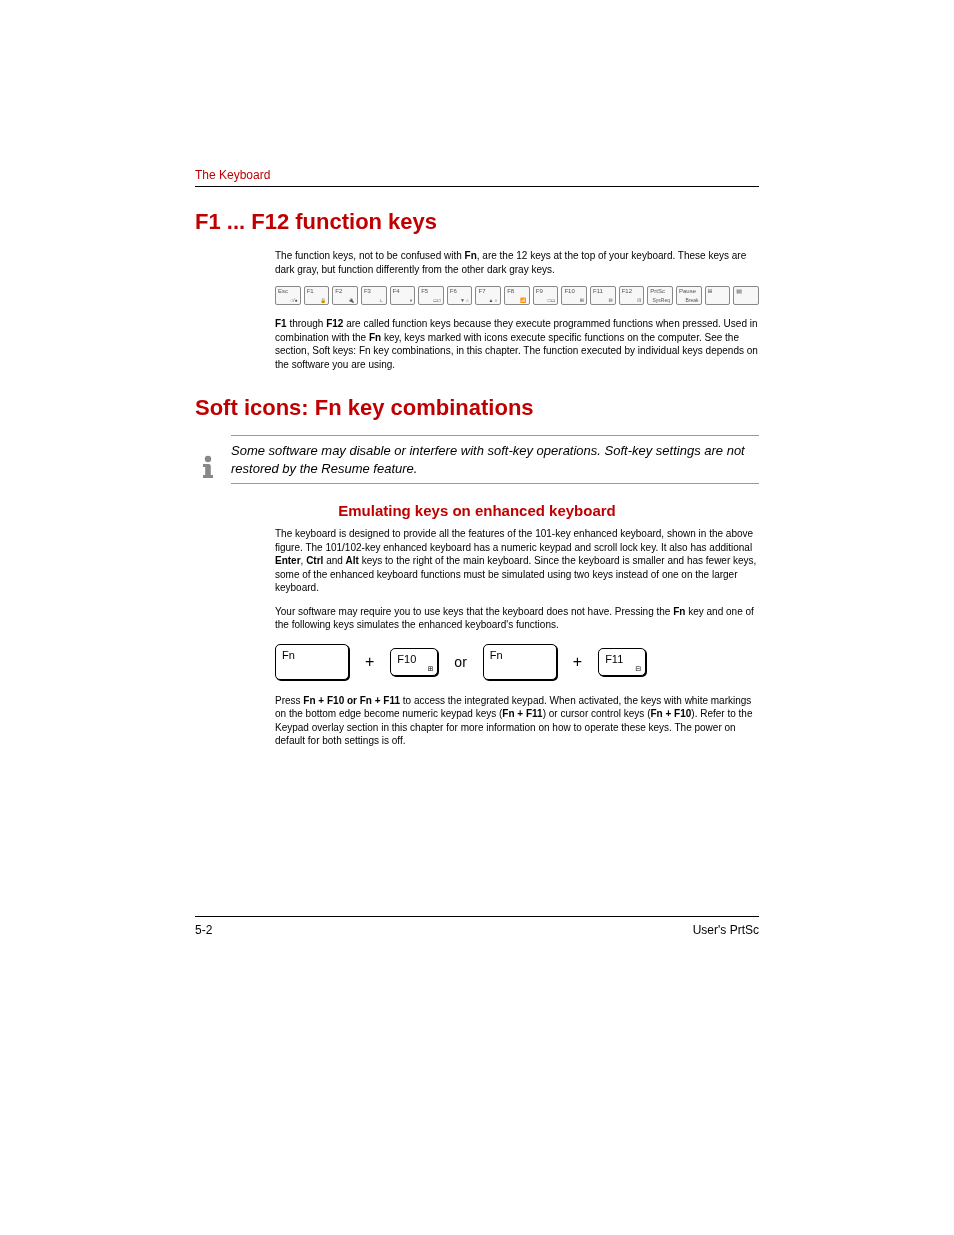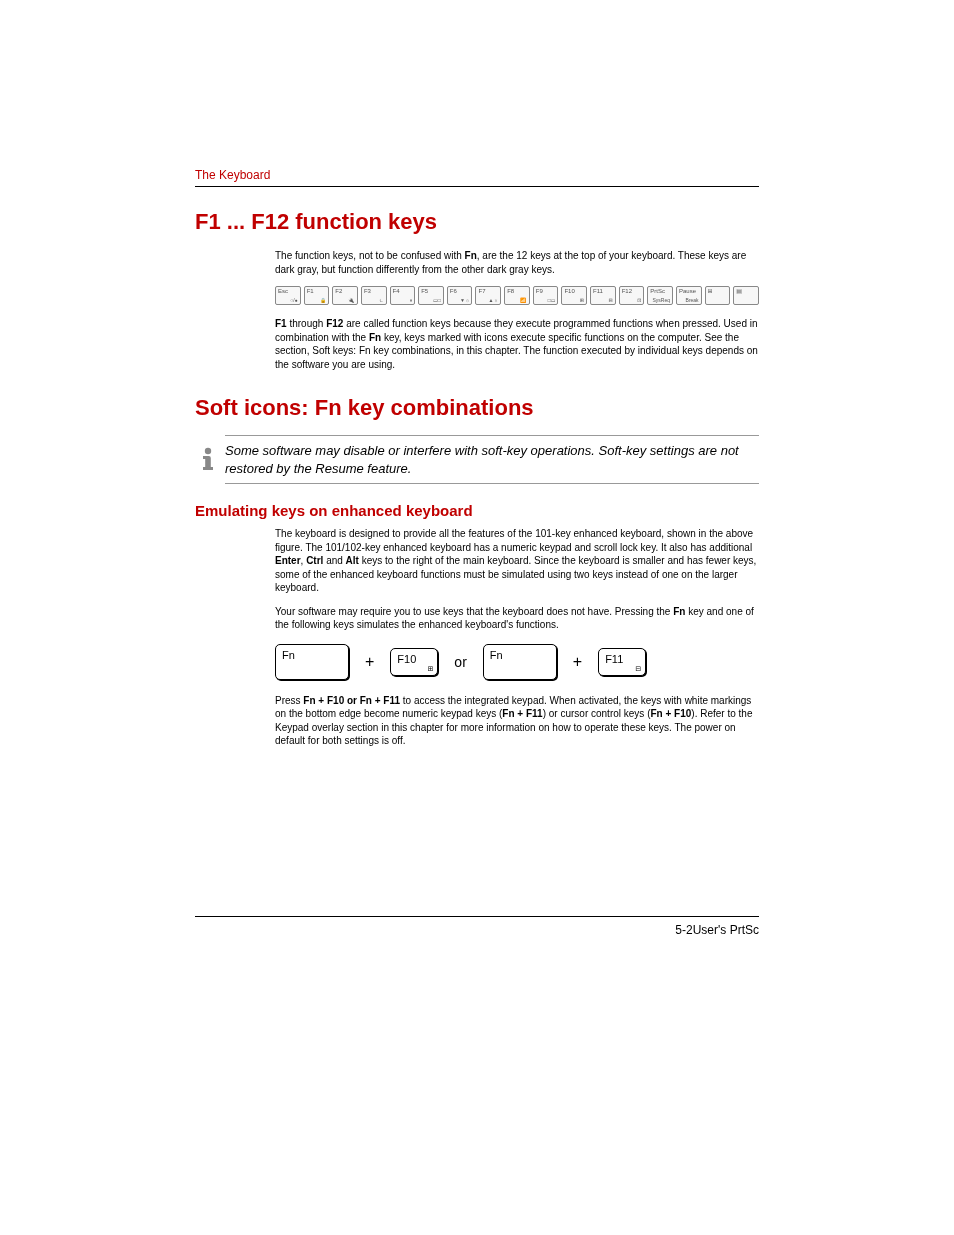--- a/index.html
+++ b/index.html
@@ -30,20 +30,21 @@
     font-weight: bold;
     color: #c00000;
     margin: 16px 0 14px 0;
     font-family: Arial, Helvetica, sans-serif;
   }
   h2.subsection {
     font-size: 15px;
     font-weight: bold;
     color: #c00000;
     margin: 18px 0 8px 0;
+    text-align: center;
   }
   .body-indent {
     margin-left: 80px;
   }
   p.body {
     font-size: 10px;
     line-height: 1.35;
     margin: 0 0 10px 0;
   }
   b { font-weight: bold; }
@@ -69,22 +70,22 @@
     box-sizing: border-box;
     background: #f7f7f7;
     line-height: 1;
   }
   .fkey .top { align-self: flex-start; }
   .fkey .bot { align-self: flex-end; font-size: 5px; }
 
   
   .note-row {
     display: flex;
-    align-items: center;
-    gap: 4px;
+    align-items: flex-end;
+    gap: 10px;
     margin: 10px 0 14px 0;
   }
   .info-icon {
     flex: 0 0 auto;
     margin-top: 2px;
   }
   .note-text {
     font-style: italic;
     font-size: 13px;
     line-height: 1.35;
@@ -132,21 +133,21 @@
     left: 195px;
     right: 195px;
     bottom: 75px;
   }
   .foot-rule {
     border-top: 1.5px solid #000;
     margin-bottom: 6px;
   }
   .foot-line {
     display: flex;
-    justify-content: flex-end;
+    justify-content: space-between;
     font-size: 12px;
   }
 </style>
 </head>
 <body>
 
 <div class="page">
 
   <div class="running-head">The Keyboard</div>
   <div class="top-rule"></div>

